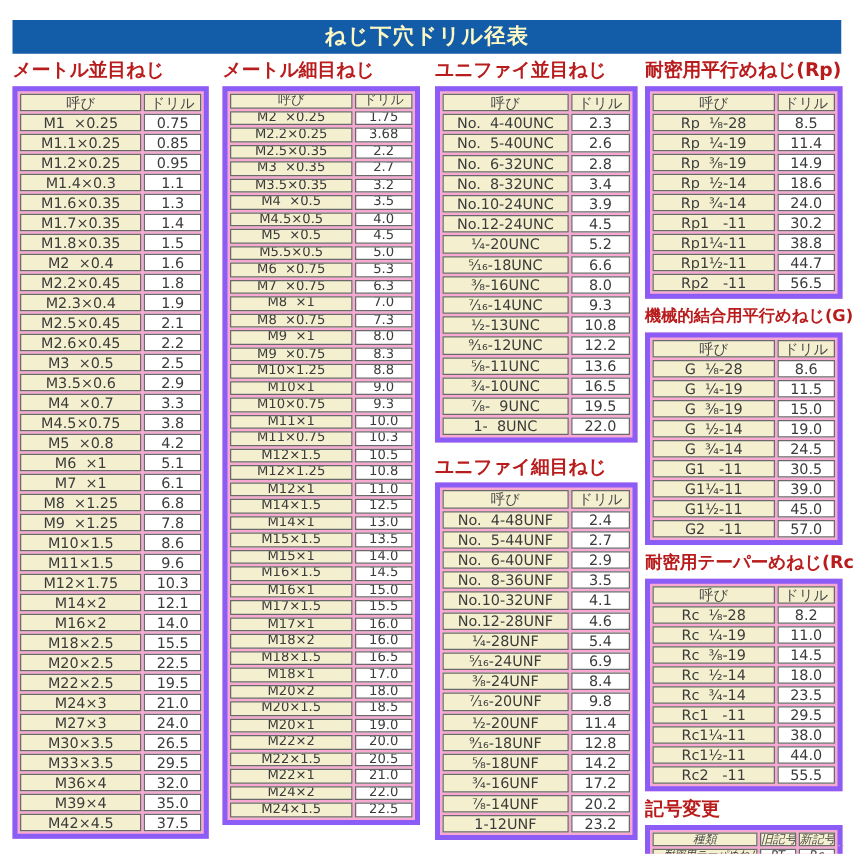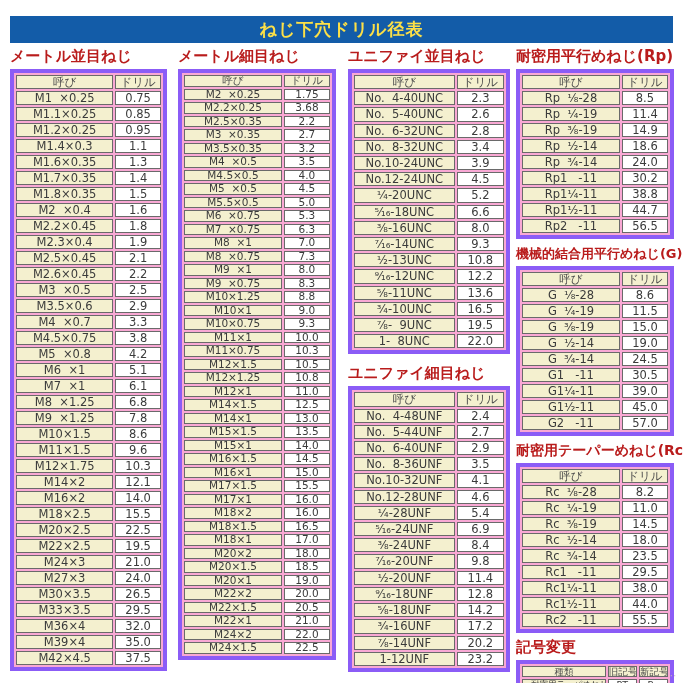--- a/index.html
+++ b/index.html
@@ -4,21 +4,21 @@
 <style>
   * { box-sizing: border-box; }
   html,body { margin:0; padding:0; }
   body {
     width:683px; height:683px; position:relative; overflow:hidden;
     background:#ffffff; color:#3b3b3b;
     font-family:"DejaVu Sans","Liberation Sans",sans-serif;
   }
   .title-bar {
     position:absolute; left:10px; top:16px; width:663px; height:27px;
-    background:#135ca8; color:#fde047; font-weight:bold; font-size:17px;
+    background:#135ca8; color:#fef9c3; font-weight:bold; font-size:17px;
     text-align:center; line-height:27px; letter-spacing:1px;
   }
   .col { position:absolute; top:47px; }
   .col1 { left:10px;  width:157px; }
   .col2 { left:178px; width:158px; }
   .col3 { left:348px; width:162px; }
   .col4 { left:516px; width:158px; }
   .sec-title {
     font-weight:bold; color:#b91c1c; font-size:15px; margin:0 0 3px 0;
     white-space:nowrap; line-height:19px;
@@ -39,21 +39,21 @@
   col.c-name { width:68%; }
   col.c-val  { width:32%; }
   col.s-kind { width:59%; }
   col.s-old  { width:20.5%; }
   col.s-new  { width:20.5%; }
   
   .sz-a th,.sz-a td { font-size:11.5px; height:12px; line-height:12px; }
   .sz-b th,.sz-b td { font-size:10.5px; height:9.5px; line-height:9.5px; }
   .sz-c th,.sz-c td { font-size:11.5px; height:12.2px; line-height:12.2px; }
   .sz-d th,.sz-d td { font-size:11.5px; height:12px; line-height:12px; }
-  .sz-e th,.sz-e td { font-size:9.5px;  height:9px;  line-height:9px; }
+  .sz-e th,.sz-e td { font-size:9.5px;  height:9px;  line-height:9px;font-style:italic; }
   .sz-e td.name { font-size:8.5px; text-align:right; padding-left:8px; }
   .corner-mark {
     position:absolute; right:6px; bottom:2px; color:#c9c4b4; font-size:8px;
     letter-spacing:1px;
   }
 </style>
 </head>
 <body>
 
 <div class="title-bar">ねじ下穴ドリル径表</div>

